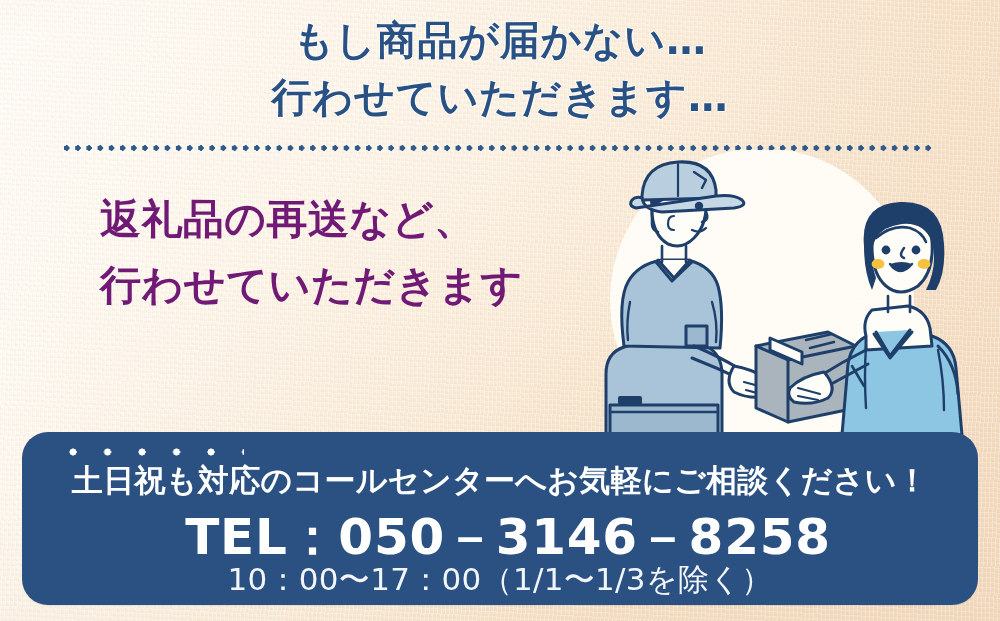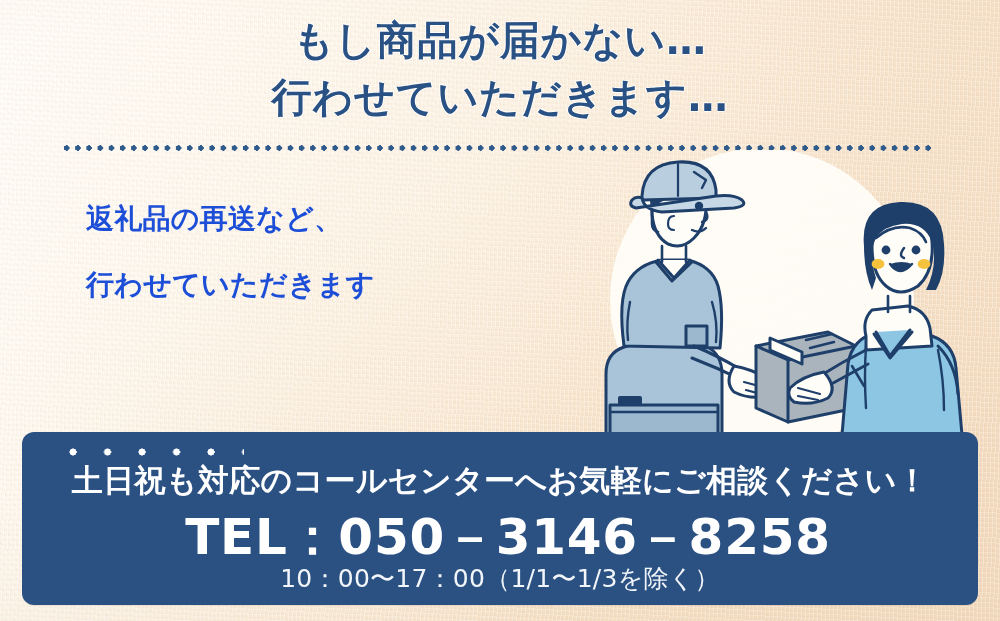--- a/index.html
+++ b/index.html
@@ -58,44 +58,44 @@
   
   .divider{
     position:absolute;left:64px;top:145px;width:872px;height:6px;
     background-image:radial-gradient(circle at 2.6px 3px, #2f5b8c 0 2.6px, rgba(0,0,0,0) 2.8px);
     background-size:11.2px 6px;
     background-repeat:repeat-x;
   }
 
   
   .body-copy{
-    position:absolute;left:86px;top:186px;width:470px;
-    color:#1d4ed8;
+    position:absolute;left:100px;top:186px;width:470px;
+    color:#701a75;
     font-family:"DejaVu Sans","Liberation Sans",sans-serif;
     font-weight:700;
-    font-size:28px;
+    font-size:41px;
     line-height:66px;
     letter-spacing:.01em;
     white-space:nowrap;
   }
   .body-copy .ln{display:block;position:relative;}
   .hl{position:relative;display:inline-block;}
   .hl::before{
     content:"";position:absolute;left:-2px;right:-2px;bottom:2px;height:17px;
     background:#fbe88d;border-radius:2px;z-index:-1;
   }
 
   
   .illus{position:absolute;left:566px;top:150px;width:400px;height:285px;}
   .illus svg{display:block;width:100%;height:100%;}
 
   
   .callout{
     position:absolute;left:22px;top:432px;width:956px;height:173px;
-    background:#2b5183;border-radius:12px;
+    background:#2b5183;border-radius:26px;
     box-shadow:0 1px 0 rgba(0,0,0,.06);
   }
   .co-line1{
     position:absolute;left:0;right:0;top:30px;text-align:center;
     color:#ffffff;
     font-family:"DejaVu Sans","Liberation Sans",sans-serif;
     font-weight:700;font-size:31px;line-height:36px;letter-spacing:.01em;
     white-space:nowrap;
   }
   .dots-emph{
@@ -108,21 +108,21 @@
     color:#ffffff;
     font-family:"DejaVu Sans","Liberation Sans",sans-serif;
     font-weight:700;font-size:50px;line-height:58px;letter-spacing:.015em;
     white-space:nowrap;
     padding-left:16px;
   }
   .co-hours{
     position:absolute;left:0;right:0;top:132px;text-align:center;
     color:#f2f5f9;
     font-family:"DejaVu Sans","Liberation Sans",sans-serif;
-    font-weight:400;font-size:25px;line-height:30px;letter-spacing:.01em;
+    font-weight:400;font-size:31px;line-height:30px;letter-spacing:.01em;
     white-space:nowrap;
   }
 </style>
 </head>
 <body>
 
 <div id="stage">
 
   <div class="bg-base"></div>
   <div class="bg-warm"></div>

